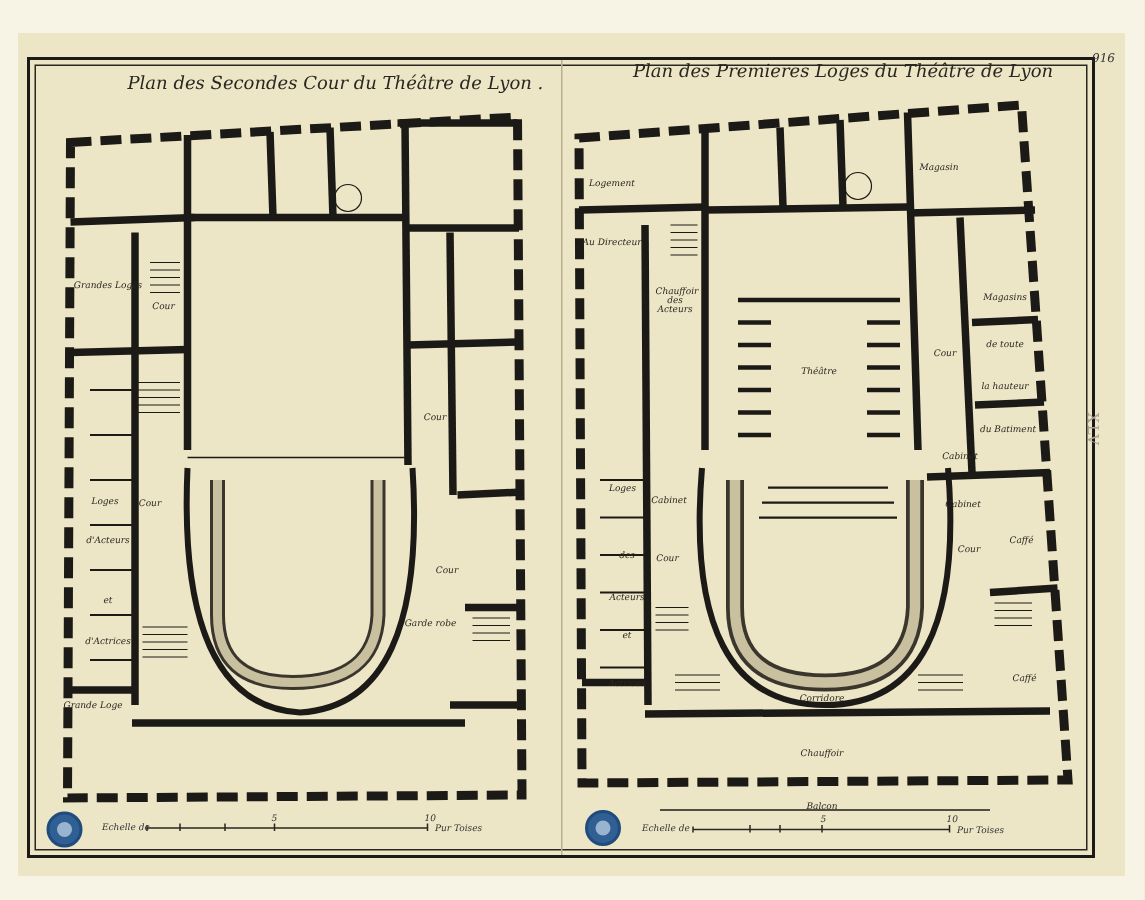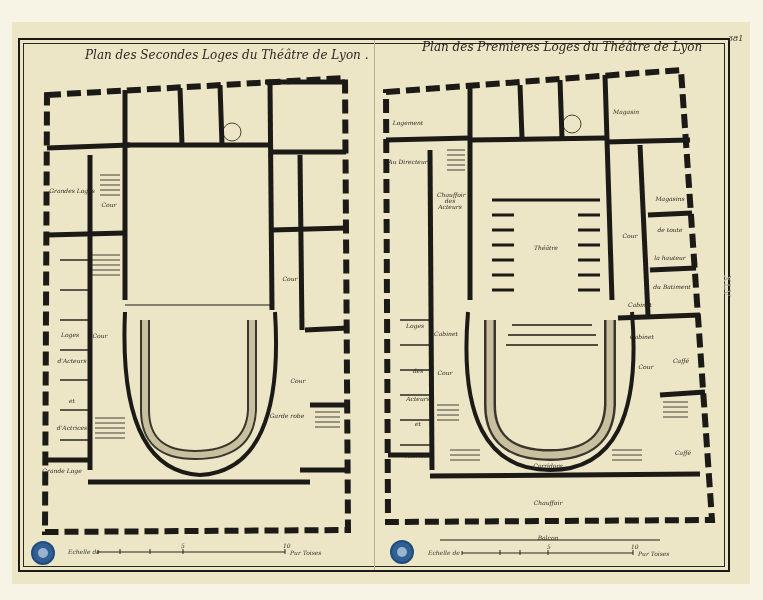--- a/index.html
+++ b/index.html
@@ -18,23 +18,23 @@
   .stamp::after{content:"";position:absolute;left:5px;top:5px;width:10px;height:10px;border-radius:50%;background:#c7d7e8;opacity:.7;}
 </style>
 </head>
 <body>
 
 <div class="sheet"></div>
 <div class="frame"></div>
 <div class="frame-inner"></div>
 <div class="divider"></div>
 
-<div class="title" style="left:85px;top:48px;">Plan des Secondes Loges du Théâtre de Lyon .</div>
+<div class="title" style="left:85px;top:48px;">Plan des Secondes Cour du Théâtre de Lyon .</div>
 <div class="title" style="left:422px;top:40px;text-align:center;">Plan des Premieres Loges du Théâtre de Lyon</div>
-<div class="pagenum">381</div>
+<div class="pagenum">916</div>
 <div class="inv">XLV</div>
 
 <svg width="763" height="600">
   <g fill="none" stroke="#1c1a16">
 
     <path d="M47 95 L345 78 L348 530 L45 532 Z" stroke-width="6" stroke-dasharray="14 6"></path>
 
     <g stroke-width="5">
       <line x1="47" y1="148" x2="130" y2="145"></line>
       <line x1="125" y1="90" x2="125" y2="300"></line>

